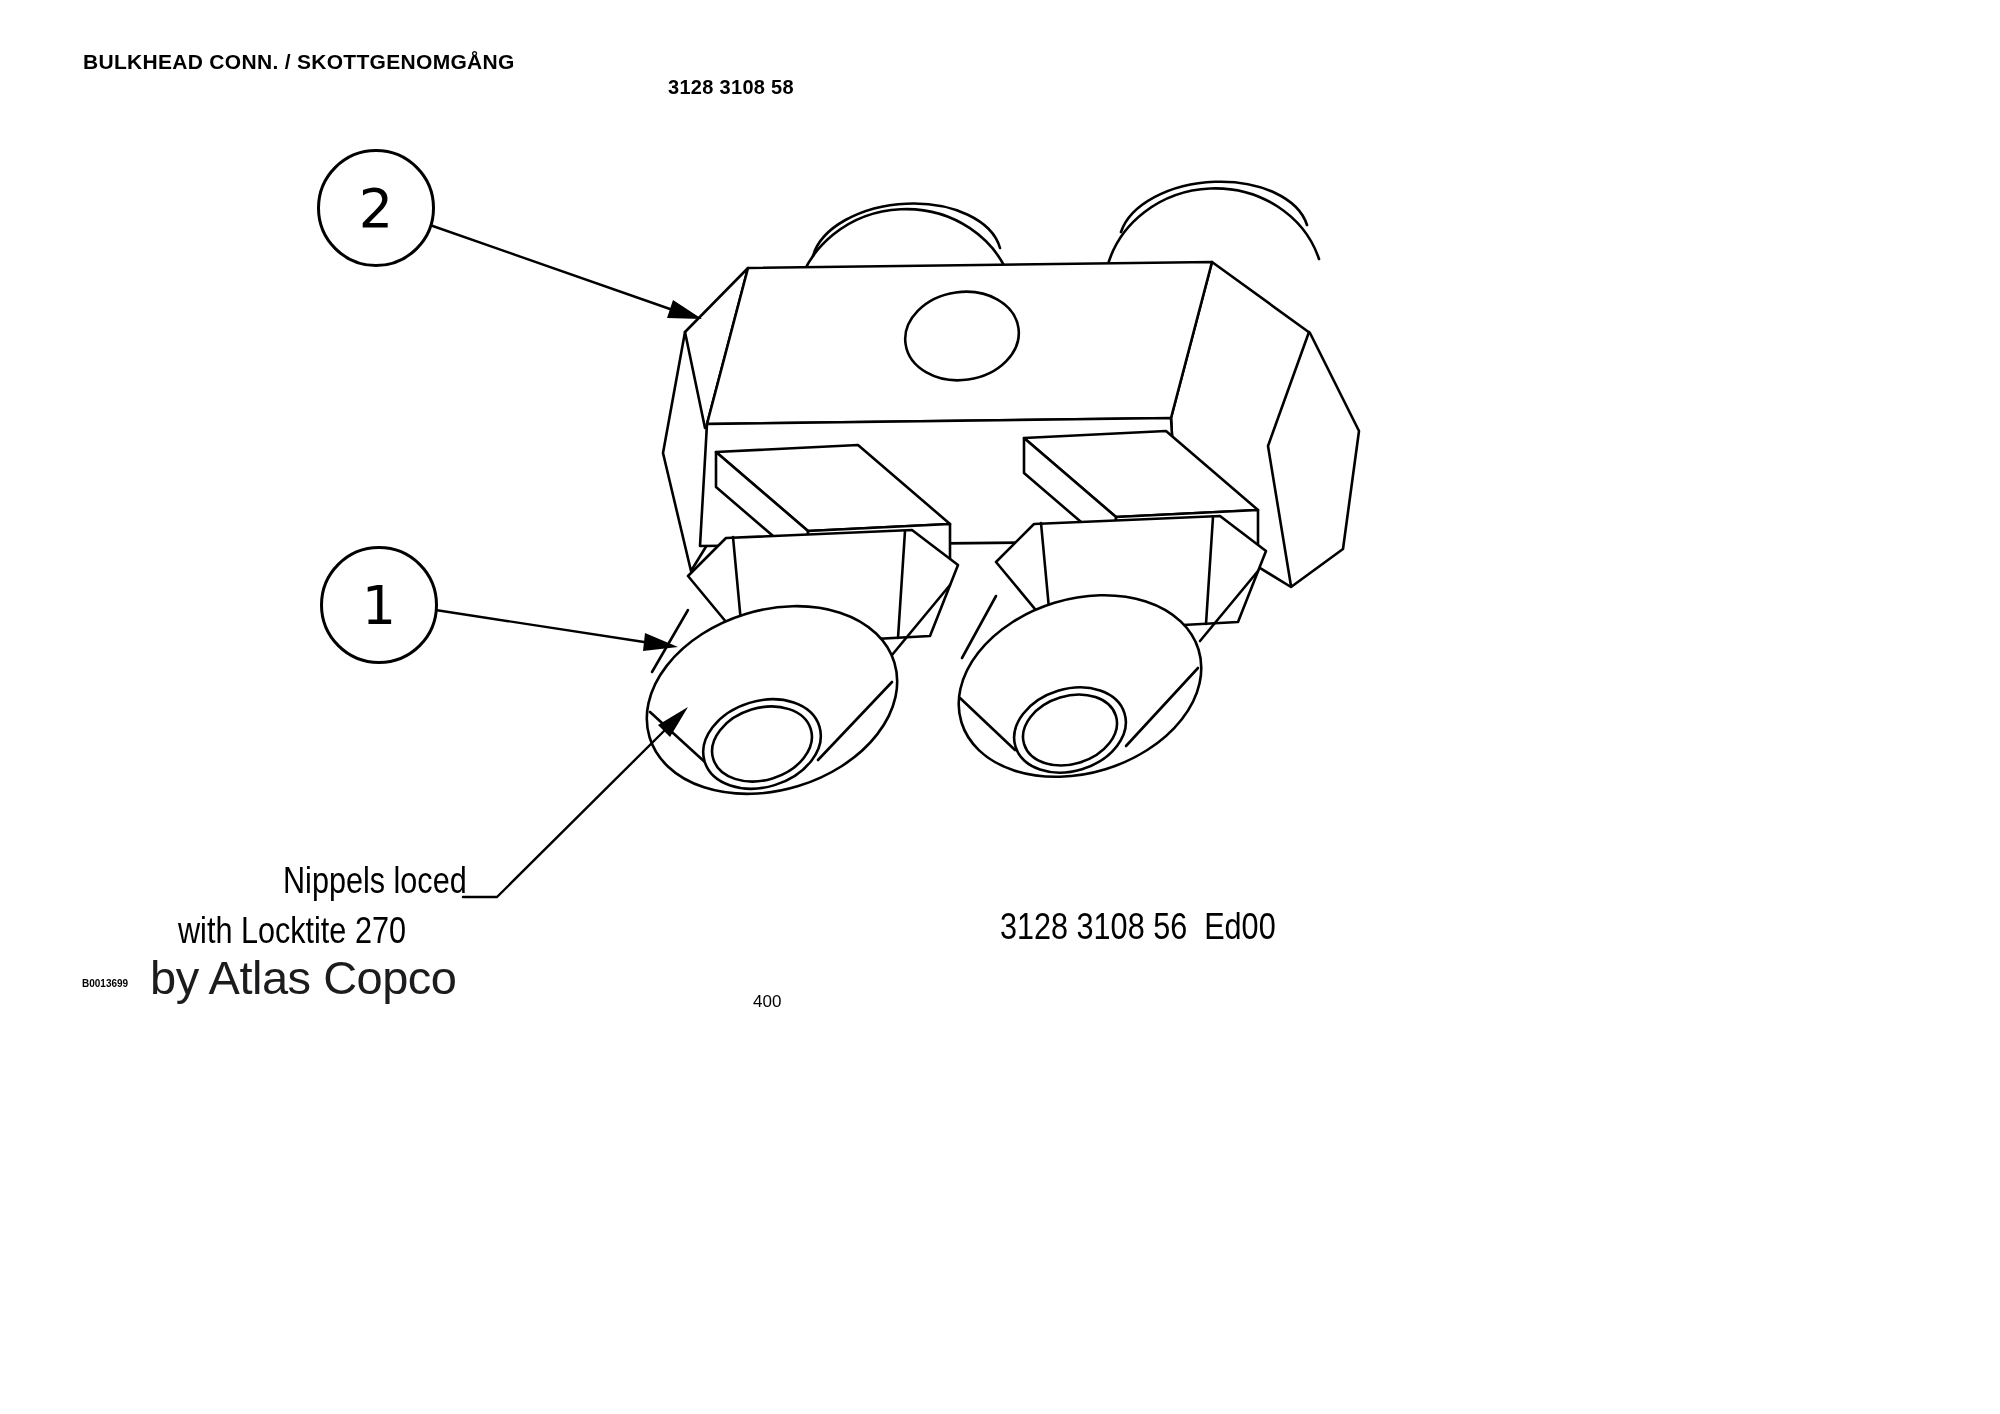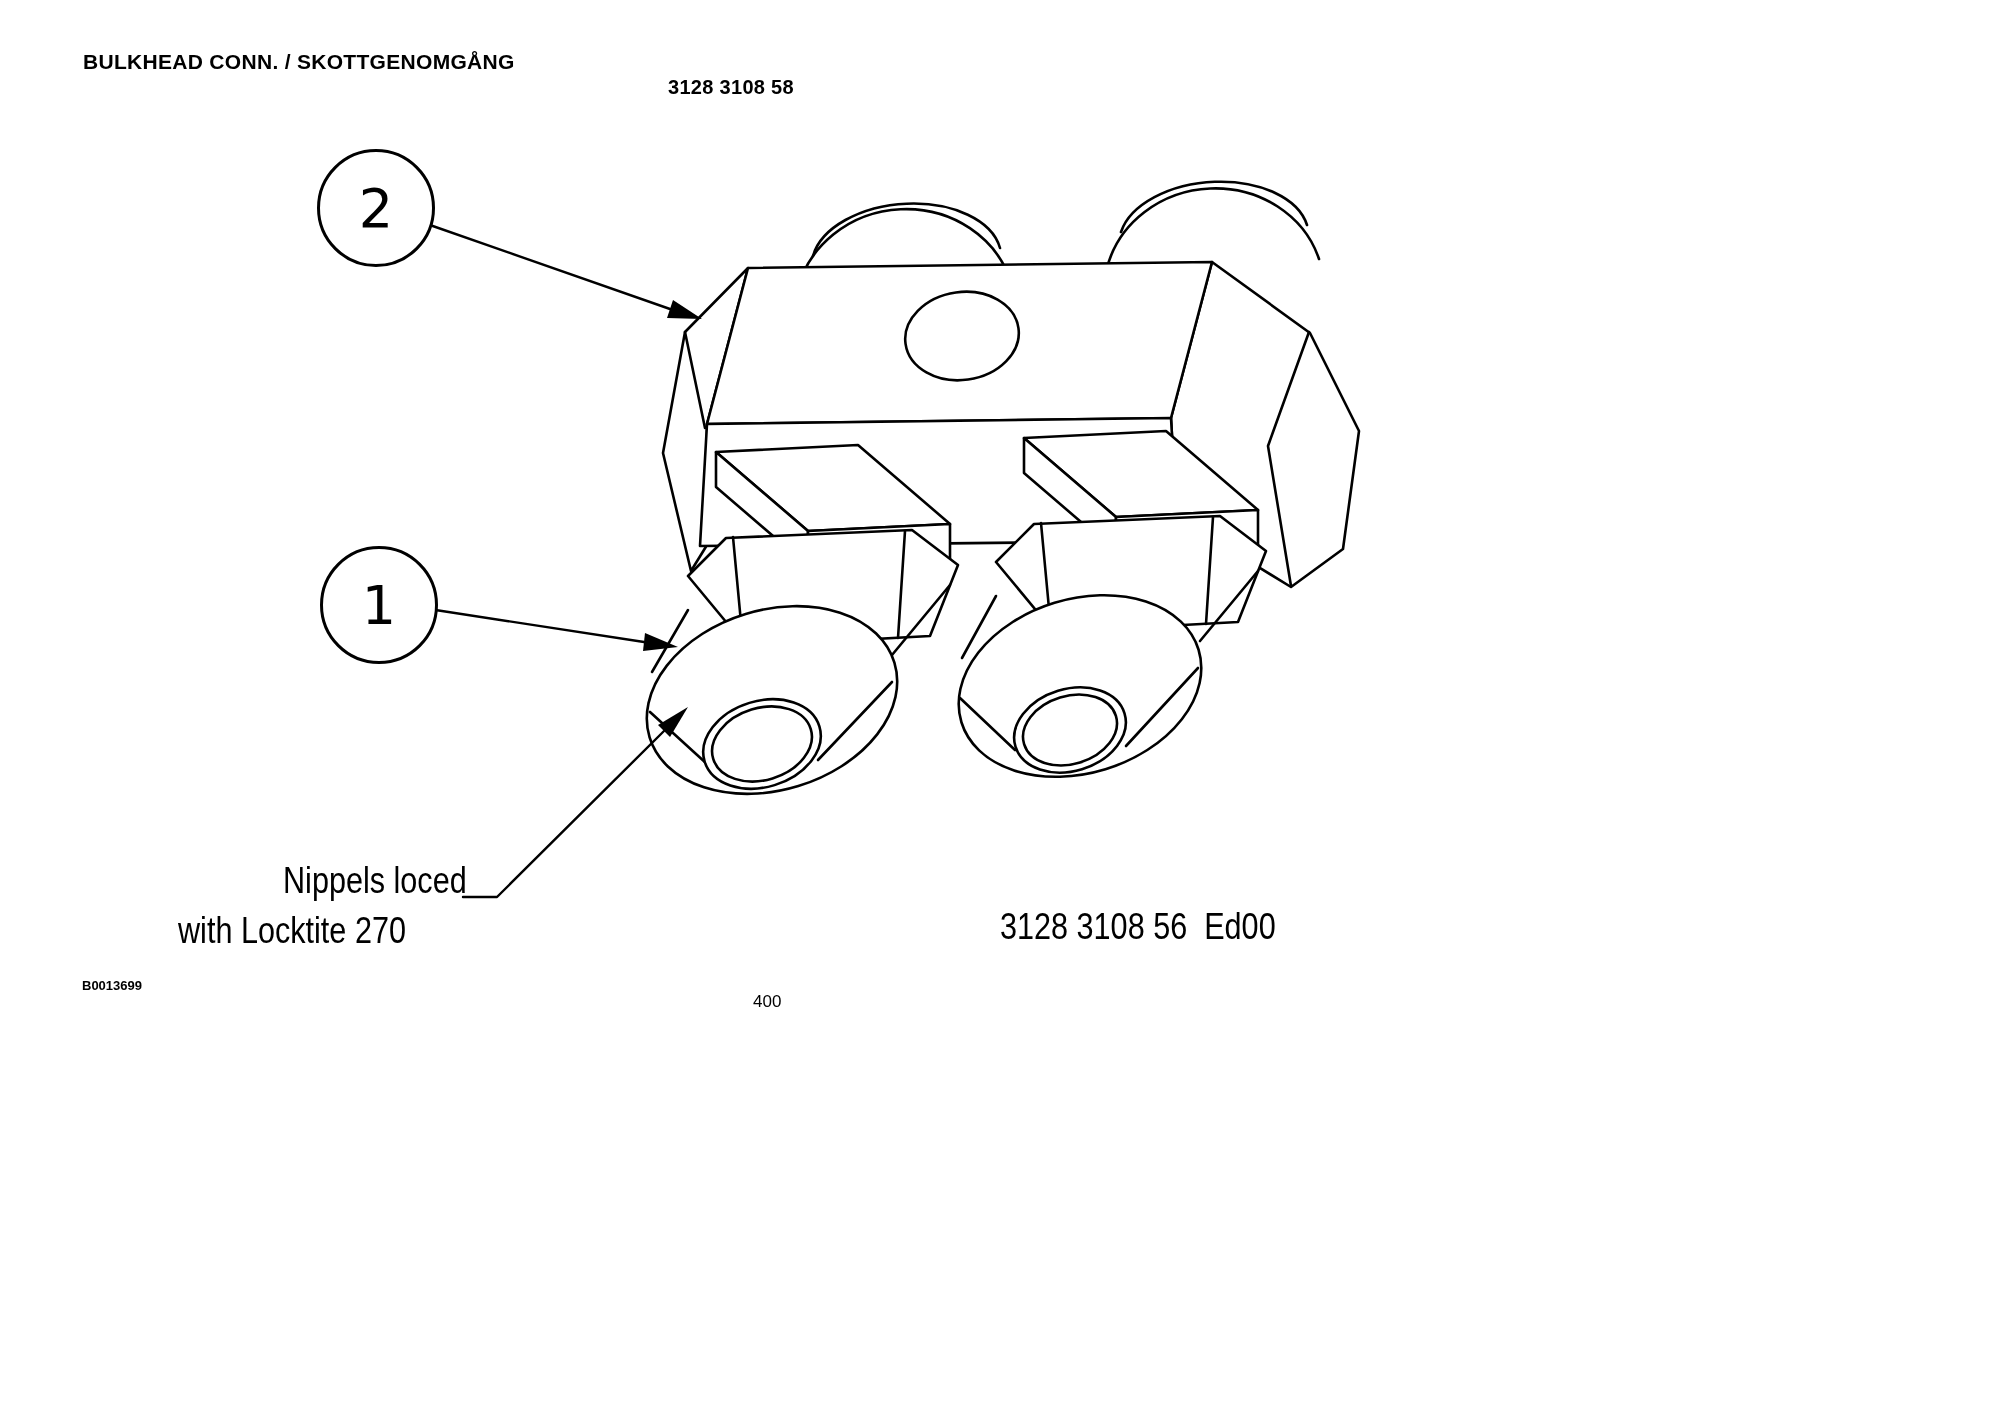--- a/index.html
+++ b/index.html
@@ -37,21 +37,21 @@
     font-weight:500;
     transform:scaleX(0.85);
     transform-origin:0 0;
     white-space:pre;
   }
   .note-line1{ left:283px; top:860px; }
   .note-line2{ left:178px; top:910px; }
   .drawing-number{ left:1000px; top:906px; }
   .image-code{
     left:82px; top:978px;
-    font-size:13px; font-weight:600;
+    font-size:10px; font-weight:600;
   }
   .brand-credit{
     left:150px; top:950px;
     font-size:47px; font-weight:400; color:#1c1c1e; letter-spacing:-0.5px;
   }
   .page-number{
     left:753px; top:992px;
     font-size:17px; font-weight:400;
   }
   svg{position:absolute; left:0; top:0;}
@@ -138,15 +138,16 @@
   </div>
   <div class="abs callout callout-1">
     <span>1</span>
   </div>
 
   <div class="abs cad-text note-line1">Nippels loced</div>
   <div class="abs cad-text note-line2">with Locktite 270</div>
 
   <div class="abs cad-text drawing-number">3128 3108 56  Ed00</div>
   <div class="abs image-code">B0013699</div>
+  <div class="abs brand-credit">by Atlas Copco</div>
   <div class="abs page-number">400</div>
 
 </div>
 
 </body></html>

